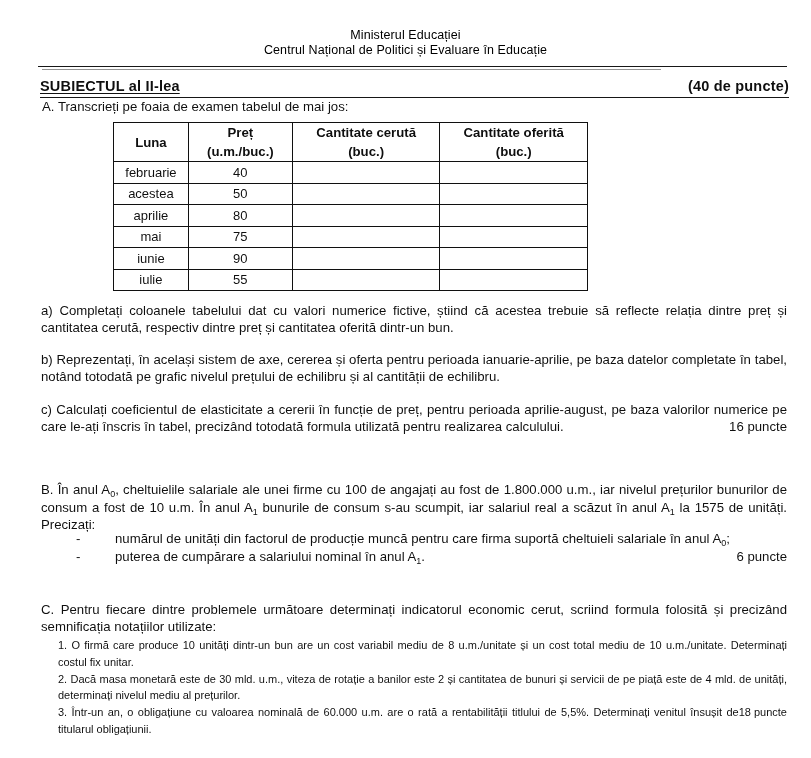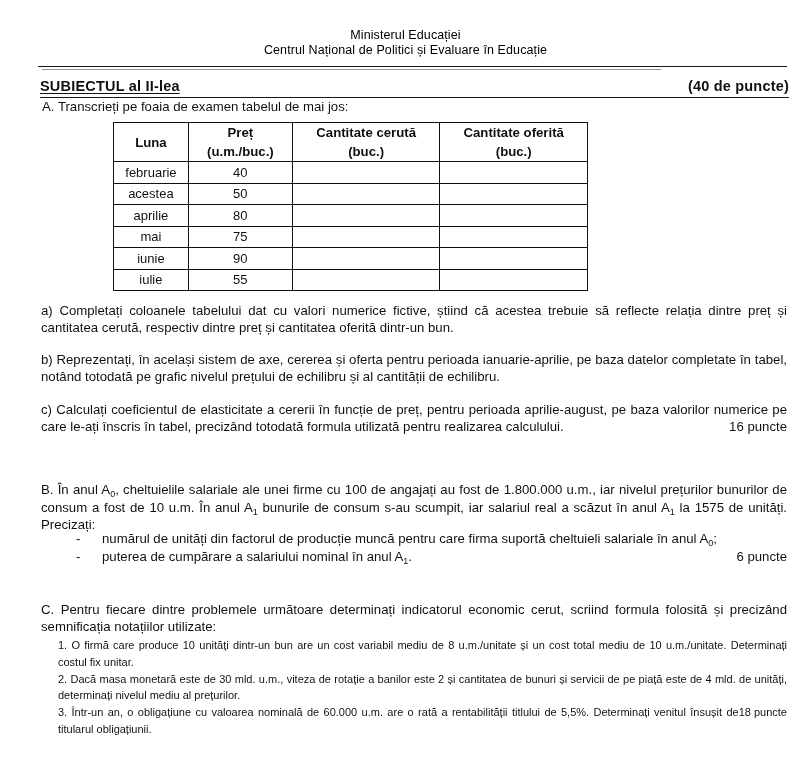--- a/index.html
+++ b/index.html
@@ -146,20 +146,21 @@
     display: flex;
     align-items: flex-start;
   }
   .bullet-dash {
     width: 26px;
     flex: 0 0 26px;
   }
   .bullet-text {
     flex: 1 1 auto;
     text-align: justify;
+    margin-left: 13px;
   }
 
   .numlist {
     position: absolute;
     left: 58px;
     right: 24px;
     top: 637px;
     font-size: 11px;
     line-height: 16.8px;
   }

